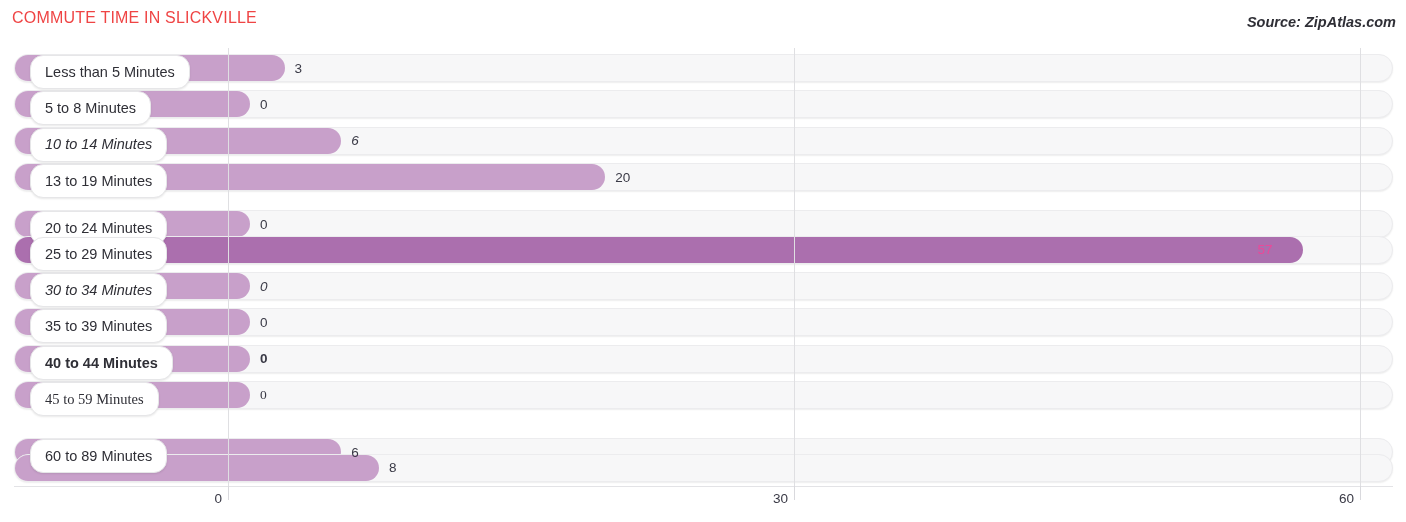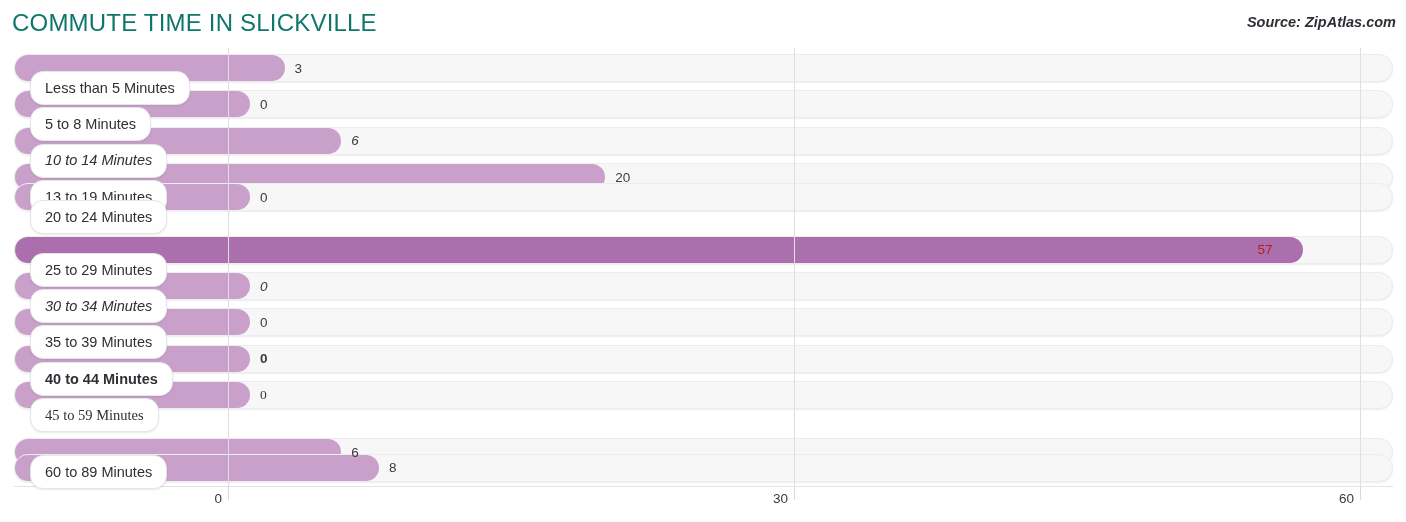--- a/index.html
+++ b/index.html
@@ -19,22 +19,22 @@
     position: relative;
     width: 1406px;
     height: 522px;
   }
 
   
   .chart-title {
     position: absolute;
     left: 12px;
     top: 9px;
-    font-size: 24px;
-    color: #0f766e;
+    font-size: 16px;
+    color: #ef4444;
     letter-spacing: 0.2px;
     white-space: nowrap;
     font-weight: 400;
   }
   .chart-source {
     position: absolute;
     right: 10px;
     top: 14px;
     font-size: 14.5px;
     font-style: italic;
@@ -113,21 +113,20 @@
     height: 26px;
     background: #ffffff;
     border: 1px solid #e6e6e8;
     border-radius: 13px;
     box-sizing: border-box;
     display: flex;
     align-items: center;
     padding: 16px 14px;
     z-index: 2;
     box-shadow: 0 1px 2px rgba(0,0,0,0.09);
-    margin-top: 16px;
   }
   .label-pill .cat-label {
     font-size: 14.5px;
     color: #2f2f36;
     white-space: nowrap;
     line-height: 1;
   }
 
   
   .value-out {
@@ -142,21 +141,21 @@
     white-space: nowrap;
   }
   
   .value-in {
     position: absolute;
     top: 3px;
     height: 26px;
     display: flex;
     align-items: center;
     font-size: 13.5px;
-    color: #b91c1c;
+    color: #ec4899;
     z-index: 4;
     white-space: nowrap;
   }
 
   
   .axis {
     position: absolute;
     left: 0;
     top: 486px;
     width: 1406px;
@@ -227,21 +226,21 @@
           <div class="value-out" style="left: 351.2px;">6</div>
         </div>
         <div class="bar-row" style="top: 113.05px;">
           <div class="track"></div>
           <div class="bar light" style="left: 15px; width: 590.333px;"></div>
           <div class="label-pill">
             <span class="cat-label">13 to 19 Minutes</span>
           </div>
           <div class="value-out" style="left: 615.333px;">20</div>
         </div>
-        <div class="bar-row" style="top: 133px;">
+        <div class="bar-row" style="top: 160px;">
           <div class="track"></div>
           <div class="bar light" style="left: 15px; width: 235px;"></div>
           <div class="label-pill">
             <span class="cat-label">20 to 24 Minutes</span>
           </div>
           <div class="value-out" style="left: 260px;">0</div>
         </div>
         <div class="bar-row" style="top: 185.75px;">
           <div class="track"></div>
           <div class="bar dark" style="left: 15px; width: 1288.4px;"></div>

